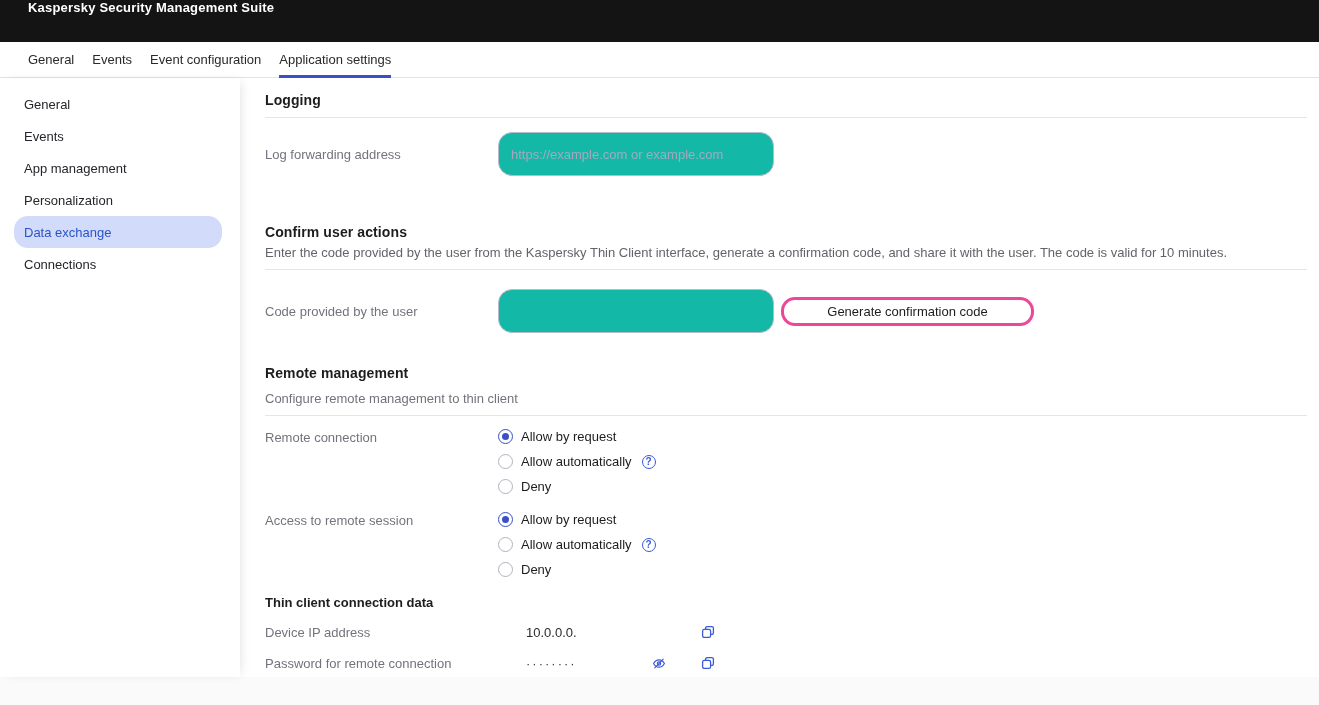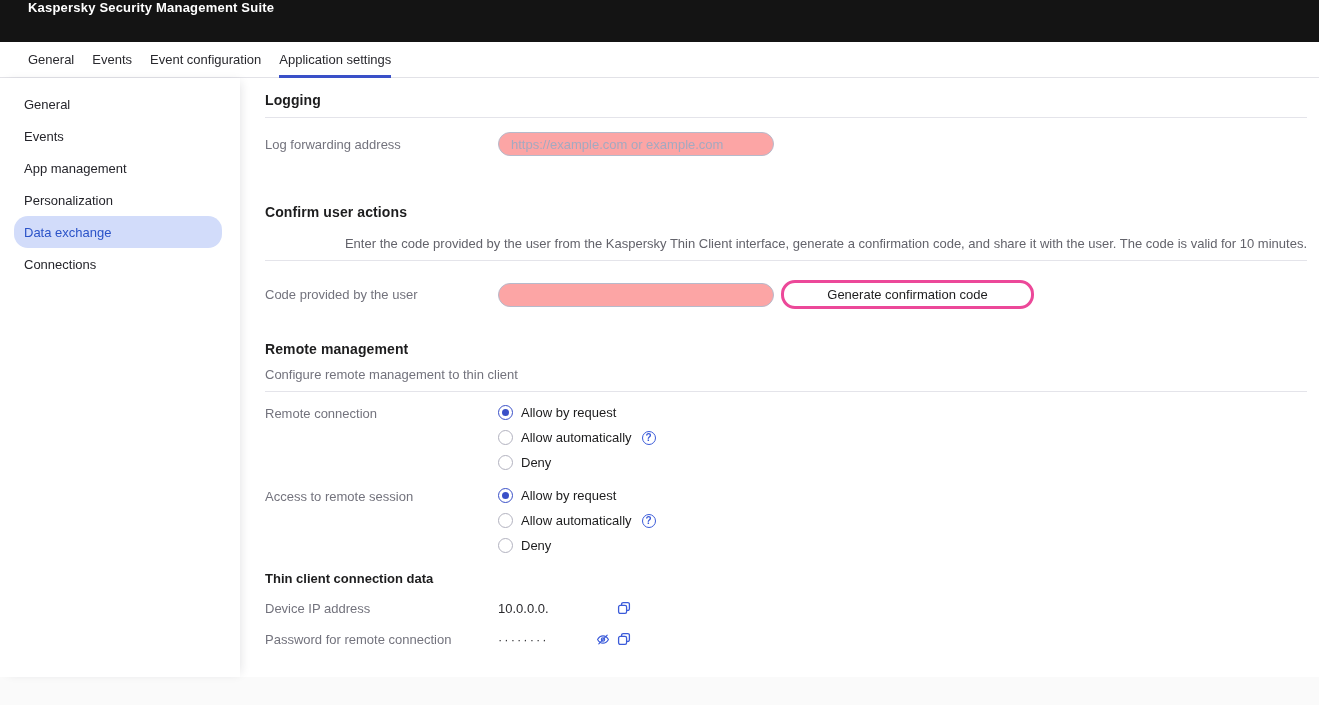--- a/index.html
+++ b/index.html
@@ -45,29 +45,29 @@
   }
   .side-item.selected { background: #d2dcfa; color: #2b53c8; }
 
   .content { flex: 1; padding: 14px 12px 0 25px; }
 
   
   .h-section { font-size: 14px; font-weight: bold; color: #1d1d1e; letter-spacing: .1px; }
   .divider { border: none; border-top: 1px solid #e4e4ea; margin-top: 9px; }
   .section-confirm { margin-top: 48px; }
   .section-remote { margin-top: 32px; }
-  .desc { font-size: 13px; color: #63636b; margin-top: 16px; text-align: right; }
+  .desc { font-size: 13px; color: #63636b; margin-top: 5px; }
   .subtitle { font-size: 13px; color: #73737d; margin-top: 10px; }
 
   .field-row { display: flex; align-items: center; margin-top: 14px; }
   .field-row.code { margin-top: 19px; }
   .field-label { width: 233px; font-size: 13px; color: #73737d; flex-shrink: 0; }
   input.text {
-    width: 276px; height: 24px; border: 1px solid #b6bacb; border-radius: 14px;
-    padding: 0 12px; font-size: 13px; color: #1d1d1e; outline: none; background: #fca5a5;
+    width: 276px; height: 44px; border: 1px solid #b6bacb; border-radius: 14px;
+    padding: 0 12px; font-size: 13px; color: #1d1d1e; outline: none; background: #14b8a6;
   }
   input.text::placeholder { color: #a4a9c0; }
   .btn {
     margin-left: 7px; width: 253px; height: 29px; border-radius: 14px;
     background: #ffffff; border: 3px solid #ec4899; font-size: 13px; color: #1d1d1e;
     font-family: "Liberation Sans", sans-serif; cursor: pointer;
   }
 
   
   .radio-group-row { display: flex; align-items: flex-start; margin-top: 13px; }
@@ -85,21 +85,21 @@
   .radio.checked .dot { display: block; }
   .help-icon {
     width: 14px; height: 14px; border-radius: 50%; border: 1px solid #3b5bd9;
     color: #3b5bd9; font-size: 10px; font-weight: bold;
     display: inline-flex; align-items: center; justify-content: center;
     margin-left: 2px; cursor: pointer;
   }
 
   
   .tc-title { font-size: 13px; color: #1d1d1e; margin-top: 18px; }
-  .data-row { display: flex; align-items: center; margin-top: 13px; height: 18px; }
+  .data-row { display: flex; align-items: center; margin-top: 13px; height: 18px; gap: 28px; }
   .data-label { width: 233px; font-size: 13px; color: #73737d; flex-shrink: 0; }
   .data-value { width: 98px; font-size: 13px; color: #2a2a2e; }
   .data-value.masked { letter-spacing: 2px; color: #3a3a3e; }
   .icon-slot { width: 14px; height: 14px; display: inline-flex; align-items: center; justify-content: center; margin-right: 7px; }
   .icon-btn { cursor: pointer; color: #3b5bd9; }
   .icon-btn svg { display: block; }
 </style>
 </head>
 <body>
 

